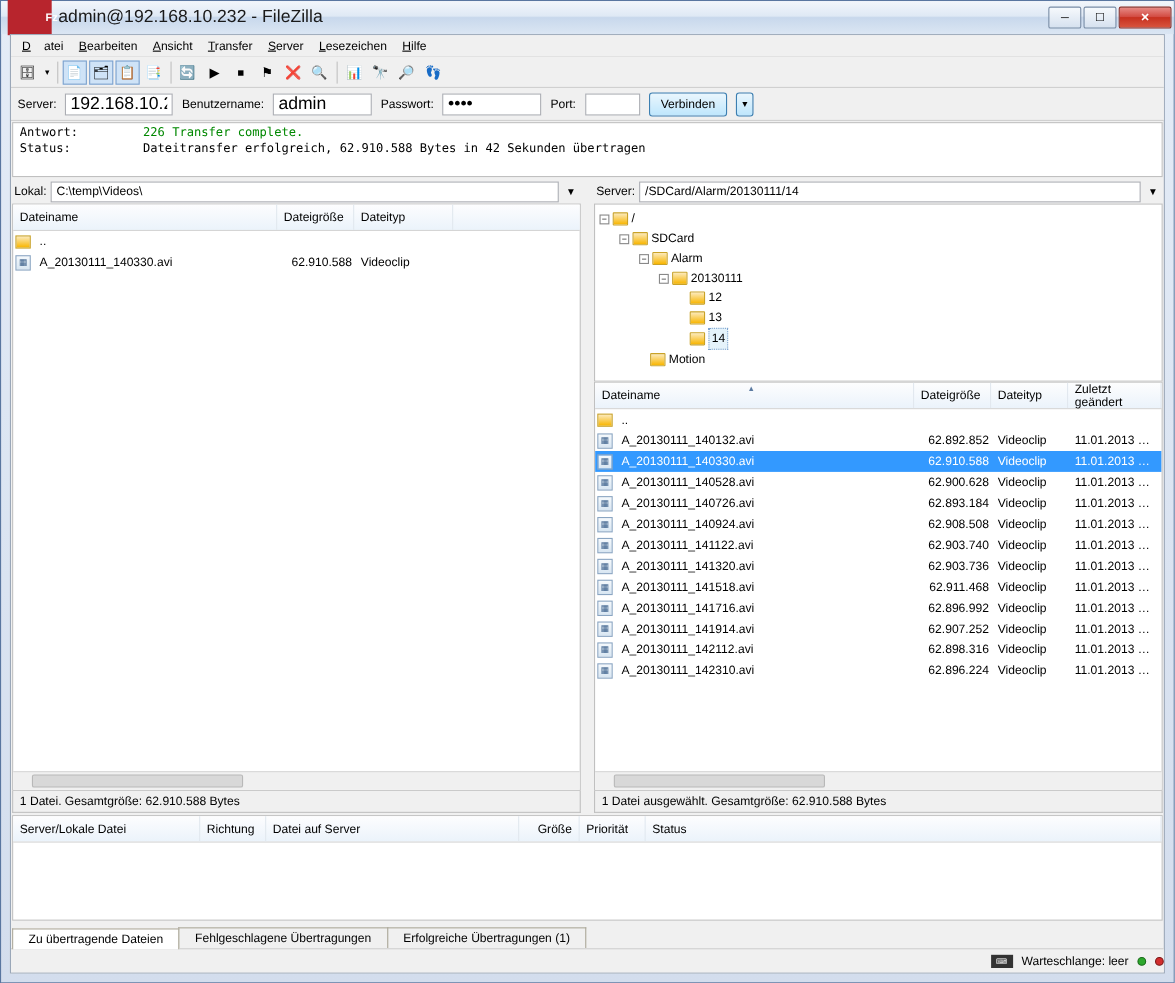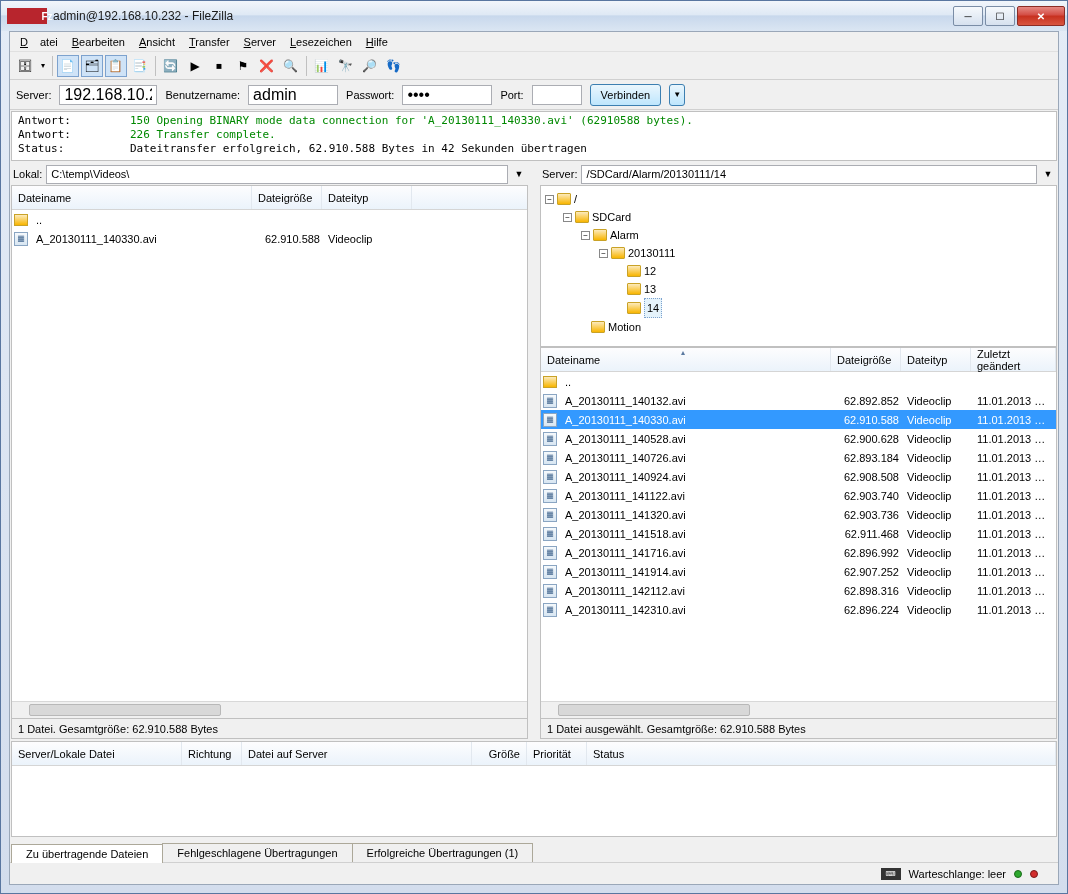--- a/index.html
+++ b/index.html
@@ -1,22 +1,22 @@
 <!DOCTYPE html>
 <html><head>
 <meta charset="utf-8">
 <style>
 * { box-sizing: border-box; margin: 0; padding: 0; }
 body { font-family: Tahoma, "Segoe UI", sans-serif; font-size: 11px; background: #d6dde6; overflow: hidden; width: 1068px; height: 894px; }
 
 
 .window { width: 1068px; height: 894px; background: linear-gradient(to bottom, #e4ecf7, #d3dded); border: 1px solid #5976a0; display: flex; flex-direction: column; }
 .titlebar { height: 30px; background: linear-gradient(to bottom, #f2f6fb 0%, #dfe9f5 45%, #c8d8ec 50%, #dbe6f3 100%); display: flex; align-items: center; padding: 0 2px 0 6px; }
-.titlebar .app-icon { width: 16px; height: 16px; background: #b8252d; color: #fff; font-weight: bold; font-size: 10px; display: flex; align-items: center; justify-content: center; margin-right: 6px; padding-left: 40px; }
-.titlebar .title { flex: 1; color: #1a1a1a; font-size: 12px; }
+.titlebar .app-icon { width: 16px; height: 32px; background: #b8252d; color: #fff; font-weight: bold; font-size: 10px; display: flex; align-items: center; justify-content: center; margin-right: 6px; padding-left: 40px; }
+.titlebar .title { flex: 1; color: #1a1a1a; font-size: 16px; }
 .winbtns { display: flex; gap: 2px; }
 .winbtn { width: 30px; height: 20px; border: 1px solid #7a8da6; background: linear-gradient(to bottom, #f6f9fc, #d6e1ef); border-radius: 2px; display: flex; align-items: center; justify-content: center; font-size: 10px; cursor: pointer; }
 .winbtn.close { width: 48px; background: linear-gradient(to bottom, #e68a85 0%, #d34c43 45%, #c7301f 50%, #d8553f 100%); border-color: #8b2c25; color: #fff; font-weight: bold; }
 
 
 .client { flex: 1; margin: 0 8px 8px 8px; background: #f0f0f0; border: 1px solid #9aa7b8; display: flex; flex-direction: column; }
 
 .menubar { height: 20px; background: #f0f0f0; display: flex; align-items: center; padding: 0 4px; gap: 2px; border-bottom: 1px solid #e0e0e0; }
 .menubar span { padding: 2px 6px; cursor: pointer; }
 .menubar span u { text-decoration: underline; }
@@ -65,21 +65,21 @@
 
 .statusline { height: 20px; background: #f0f0f0; border: 1px solid #c0c0c0; border-top: none; display: flex; align-items: center; padding: 0 6px; }
 
 .queue { height: 96px; background: #fff; border: 1px solid #c0c0c0; margin: 1px; display: flex; flex-direction: column; }
 .queue .listbody { flex: 1; }
 
 .tabs { height: 24px; display: flex; align-items: flex-end; margin: 0 1px; background: #f0f0f0; }
 .tab { padding: 3px 14px; border: 1px solid #aca899; border-bottom: none; background: #f0f0f0; margin-right: -1px; font-size: 11px; cursor: pointer; }
 .tab.active { background: #fff; font-weight: normal; position: relative; top: 1px; }
 
-.statusbar { height: 22px; background: #f0f0f0; border-top: 1px solid #d0d0d0; display: flex; align-items: center; justify-content: flex-end; padding: 0 20px; gap: 8px; }
+.statusbar { height: 22px; background: #f0f0f0; border-top: 1px solid #d0d0d0; display: flex; align-items: center; justify-content: flex-end; padding: 0 0; gap: 8px; }
 .statusbar .led { width: 8px; height: 8px; border-radius: 50%; }
 .statusbar .led.g { background: #2da82d; border: 1px solid #1a6b1a; }
 .statusbar .led.r { background: #d22d2d; border: 1px solid #7a1a1a; }
 .statusbar .kbd { width: 20px; height: 12px; background: #333; color: #fff; font-size: 7px; display: flex; align-items: center; justify-content: center; }
 
 .right .listbox { flex: 1; }
 .pane.left .listbox { flex: 1; } 
 </style>
 </head>
 <body>
@@ -135,21 +135,20 @@
       <input style="width: 90px;" value="admin">
       <label>Passwort:</label>
       <input style="width: 90px;" type="password" value="1234">
       <label>Port:</label>
       <input style="width: 50px;" value="">
       <button class="btn">Verbinden</button>
       <button class="btn-dd">▼</button>
     </div>
 
     <div class="log">
-      <div><span class="lbl">Antwort:</span><span class="green">150 Opening BINARY mode data connection for 'A_20130111_140330.avi' (62910588 bytes).</span></div>
       <div><span class="lbl">Antwort:</span><span class="green">226 Transfer complete.</span></div>
       <div><span class="lbl">Status:</span><span>Dateitransfer erfolgreich, 62.910.588 Bytes in 42 Sekunden übertragen</span></div>
     </div>
 
     <div class="panes">
 
       <div class="pane left">
         <div class="pathbar">
           <span>Lokal:</span>
           <input value="C:\temp\Videos\" style="">

